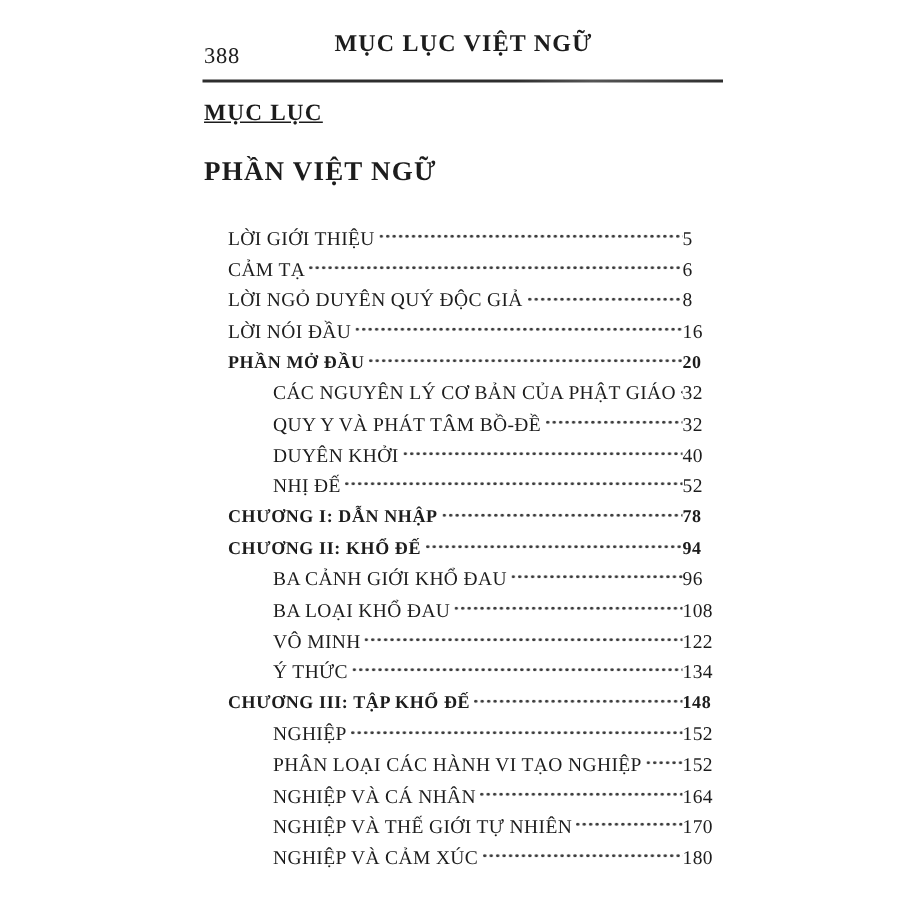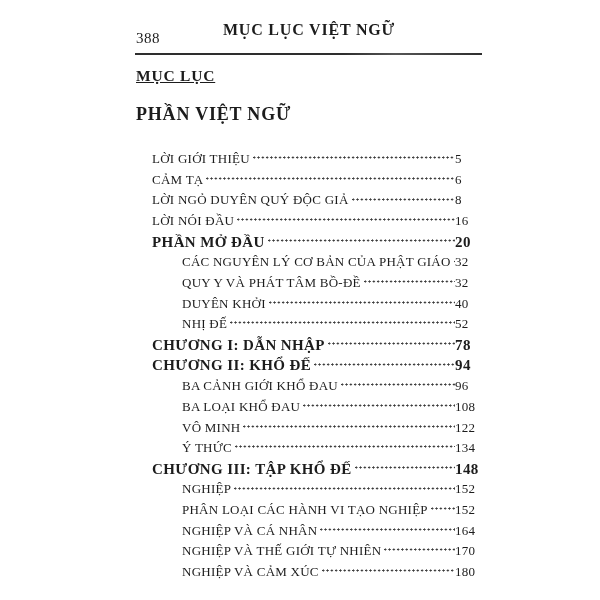--- a/index.html
+++ b/index.html
@@ -61,21 +61,21 @@
   .toc-row {
     display: flex;
     align-items: center;
     height: 20.65px;
     font-size: 13px;
     letter-spacing: 0.25px;
     line-height: 1.1;
     margin-left: 16px;
   }
   .toc-row.level-1 { padding-left: 30px; }
-  .toc-row.bold { font-weight: bold; font-size: 15px; letter-spacing: 0.4px; font-family: Liberation Serif, serif; }
+  .toc-row.bold { font-weight: bold; font-size: 12px; letter-spacing: 0.4px; font-family: Liberation Serif, serif; }
   .toc-label { white-space: nowrap; }
   .toc-dots {
     flex: 1;
     height: 3px;
     margin: 0 0 3px 3px;
     background-image: radial-gradient(circle at 1.2px 1.5px, #3b3b3b 0.9px, rgba(0,0,0,0) 1.25px);
     background-size: 4.3px 3px;
     background-repeat: repeat-x;
     background-position: left bottom;
   }

